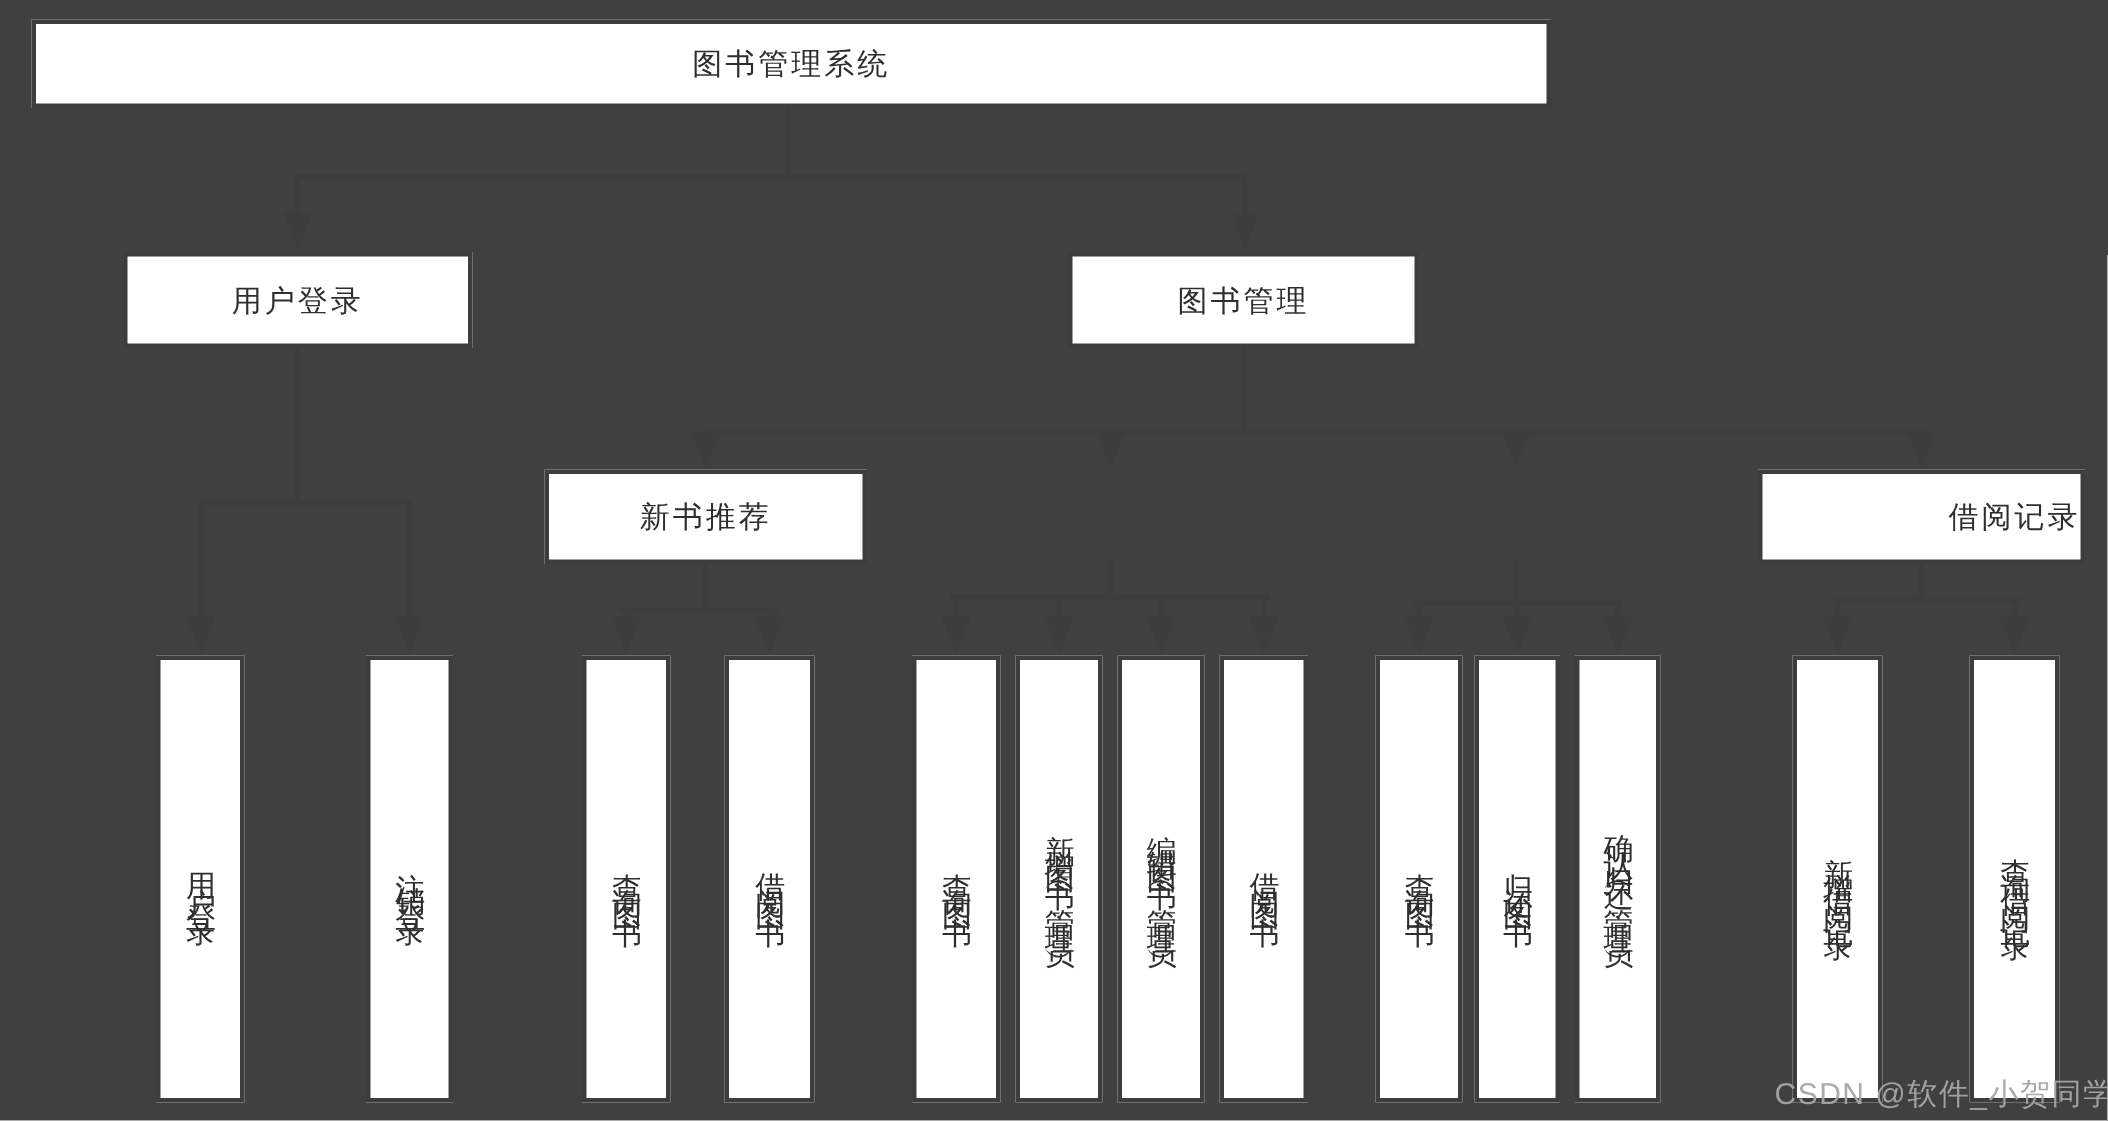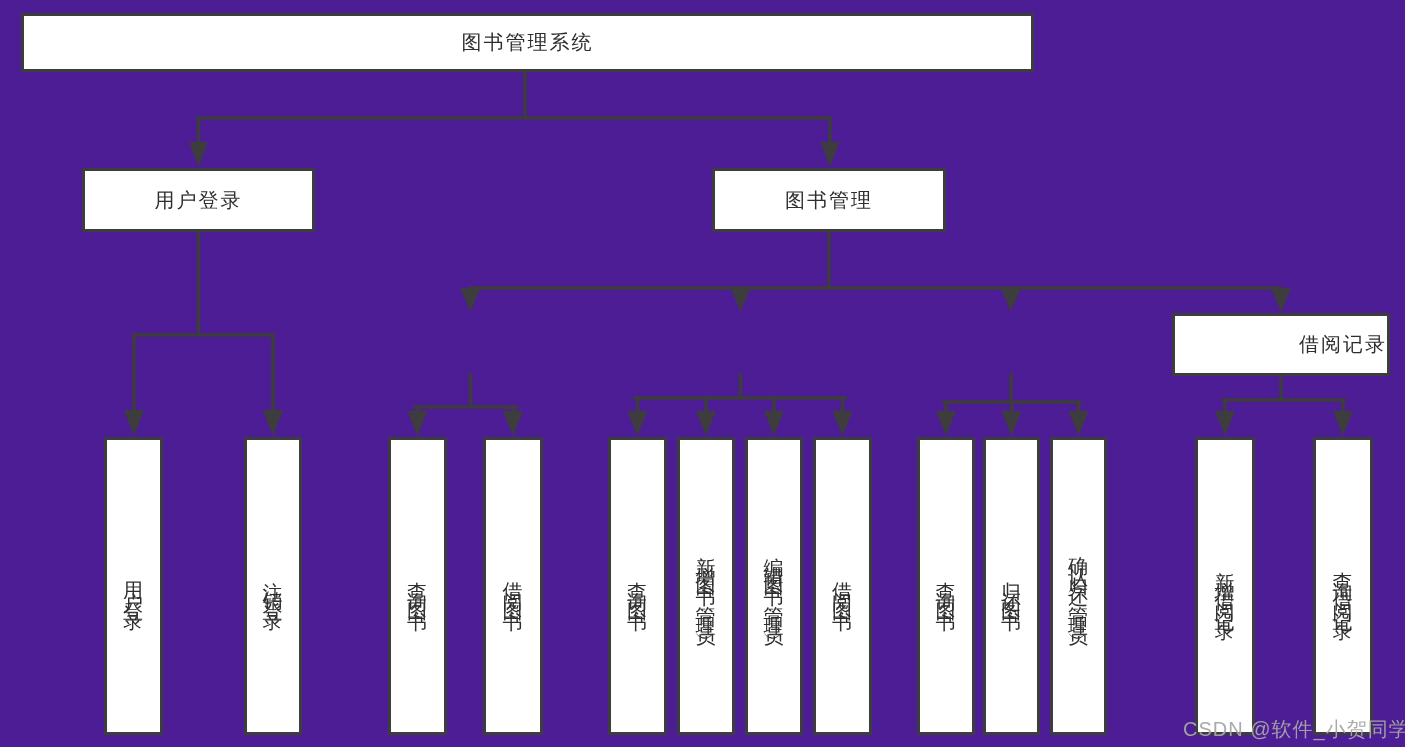--- a/index.html
+++ b/index.html
@@ -1,19 +1,19 @@
 <!DOCTYPE html>
 <html><head>
 <meta charset="utf-8">
 <style>
   html,body{margin:0;padding:0;background:#ffffff;}
   .stage{
     position:relative;
     width:1405px;height:747px;
-    background:#4c1d95;
+    background:#404040;
     overflow:hidden;
     font-family:"Liberation Sans", sans-serif;
   }
   .connector-layer{
     position:absolute;left:0;top:0;width:1405px;height:747px;
   }
   .node{
     position:absolute;
     box-sizing:border-box;
     border:3px solid #3d3d3d;
@@ -105,20 +105,23 @@
     <span>图书管理系统</span>
   </div>
 
   <div class="node" style="left:82px;top:168px;width:233px;height:64px;">
     <span>用户登录</span>
   </div>
   <div class="node" style="left:712px;top:168px;width:234px;height:64px;">
     <span>图书管理</span>
   </div>
 
+  <div class="node" style="left:363px;top:313px;width:215px;height:63px;">
+    <span>新书推荐</span>
+  </div>
   <div class="node" style="left:1172px;top:313px;width:218px;height:63px;justify-content:flex-end;">
     <span>借阅记录</span>
   </div>
 
   <div class="leaf" style="left:104px;top:437px;width:59px;height:298px;">
     <span class="vtext">用户登录</span>
   </div>
   <div class="leaf" style="left:244px;top:437px;width:58px;height:298px;">
     <span class="vtext">注销登录</span>
   </div>

